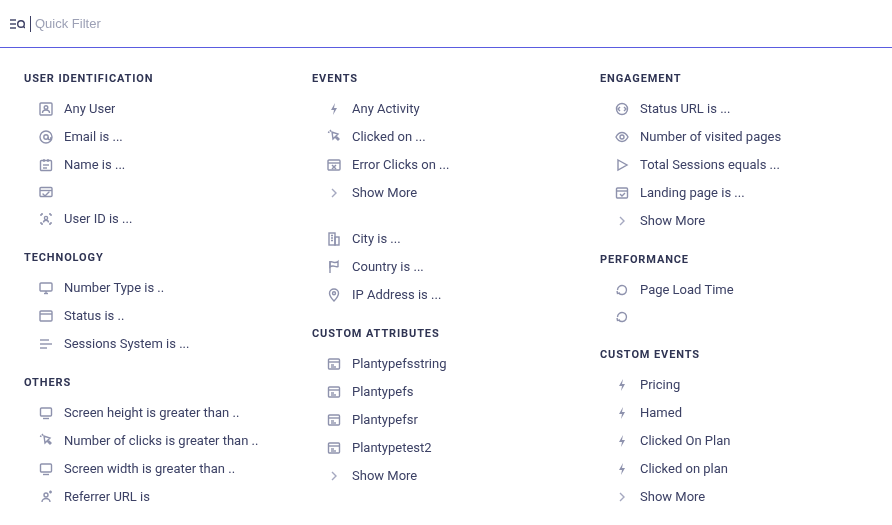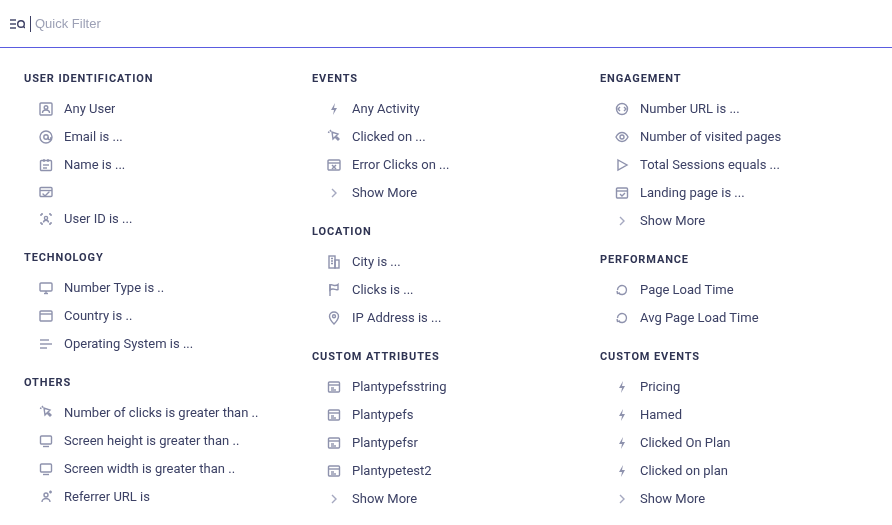--- a/index.html
+++ b/index.html
@@ -161,53 +161,53 @@
           </span>
           <span class="label">Number Type is ..</span>
         </div>
         <div class="item">
           <span class="icon">
             <svg viewBox="0 0 16 16">
               <rect x="2" y="3" width="12" height="10" rx="1"></rect>
               <line x1="2" y1="6" x2="14" y2="6"></line>
             </svg>
           </span>
-          <span class="label">Country is ..</span>
+          <span class="label">Status is ..</span>
         </div>
         <div class="item">
           <span class="icon">
             <svg viewBox="0 0 16 16">
               <line x1="2" y1="4" x2="11" y2="4"></line>
               <line x1="2" y1="8" x2="14" y2="8"></line>
               <line x1="2" y1="12" x2="9" y2="12"></line>
             </svg>
           </span>
-          <span class="label">Operating System is ...</span>
+          <span class="label">Sessions System is ...</span>
         </div>
       </div>
       <div class="section">
         <div class="section-title">OTHERS</div>
+        <div class="item">
+          <span class="icon">
+            <svg viewBox="0 0 16 16">
+              <rect x="2.5" y="3" width="11" height="8" rx="1"></rect>
+              <line x1="5" y1="13.5" x2="11" y2="13.5"></line>
+            </svg>
+          </span>
+          <span class="label">Screen height is greater than ..</span>
+        </div>
         <div class="item">
           <span class="icon">
             <svg viewBox="0 0 16 16">
               <path d="M6 3l1 7 2-2 3 3 1-1-3-3 2-2z"></path>
               <line x1="4" y1="1" x2="5" y2="2.5"></line>
               <line x1="2" y1="3" x2="3.5" y2="3.5"></line>
             </svg>
           </span>
           <span class="label">Number of clicks is greater than ..</span>
-        </div>
-        <div class="item">
-          <span class="icon">
-            <svg viewBox="0 0 16 16">
-              <rect x="2.5" y="3" width="11" height="8" rx="1"></rect>
-              <line x1="5" y1="13.5" x2="11" y2="13.5"></line>
-            </svg>
-          </span>
-          <span class="label">Screen height is greater than ..</span>
         </div>
         <div class="item">
           <span class="icon">
             <svg viewBox="0 0 16 16">
               <rect x="2.5" y="3" width="11" height="8" rx="1"></rect>
               <line x1="5" y1="13.5" x2="11" y2="13.5"></line>
             </svg>
           </span>
           <span class="label">Screen width is greater than ..</span>
         </div>
@@ -259,41 +259,40 @@
         <div class="item show-more">
           <span class="icon">
             <svg viewBox="0 0 16 16">
               <polyline points="6,4 10,8 6,12"></polyline>
             </svg>
           </span>
           <span class="label">Show More</span>
         </div>
       </div>
       <div class="section">
-        <div class="section-title">LOCATION</div>
         <div class="item">
           <span class="icon">
             <svg viewBox="0 0 16 16">
               <rect x="3" y="2" width="6" height="12"></rect>
               <rect x="9" y="6" width="4" height="8"></rect>
               <line x1="5" y1="4.5" x2="7" y2="4.5"></line>
               <line x1="5" y1="7" x2="7" y2="7"></line>
               <line x1="5" y1="9.5" x2="7" y2="9.5"></line>
             </svg>
           </span>
           <span class="label">City is ...</span>
         </div>
         <div class="item">
           <span class="icon">
             <svg viewBox="0 0 16 16">
               <line x1="4" y1="2" x2="4" y2="14"></line>
               <path d="M4 3c2-1 3 .5 5 .5s3-1 3-1v5c-2 1-3-.5-5-.5s-3 1-3 1z"></path>
             </svg>
           </span>
-          <span class="label">Clicks is ...</span>
+          <span class="label">Country is ...</span>
         </div>
         <div class="item">
           <span class="icon">
             <svg viewBox="0 0 16 16">
               <path d="M8 2c-2.5 0-4.5 2-4.5 4.3 0 3.2 4.5 7.7 4.5 7.7s4.5-4.5 4.5-7.7C12.5 4 10.5 2 8 2z"></path>
               <circle cx="8" cy="6.3" r="1.5"></circle>
             </svg>
           </span>
           <span class="label">IP Address is ...</span>
         </div>
@@ -357,21 +356,21 @@
     <div class="col">
       <div class="section">
         <div class="section-title">ENGAGEMENT</div>
         <div class="item">
           <span class="icon">
             <svg viewBox="0 0 16 16">
               <circle cx="8" cy="8" r="5.5"></circle>
               <path d="M10 6l2 2-2 2M6 6l-2 2 2 2"></path>
             </svg>
           </span>
-          <span class="label">Number URL is ...</span>
+          <span class="label">Status URL is ...</span>
         </div>
         <div class="item">
           <span class="icon">
             <svg viewBox="0 0 16 16">
               <path d="M2 8c1.5-3 4-4.5 6-4.5S12.5 5 14 8c-1.5 3-4 4.5-6 4.5S3.5 11 2 8z"></path>
               <circle cx="8" cy="8" r="2"></circle>
             </svg>
           </span>
           <span class="label">Number of visited pages</span>
         </div>
@@ -413,21 +412,20 @@
           </span>
           <span class="label">Page Load Time</span>
         </div>
         <div class="item">
           <span class="icon">
             <svg viewBox="0 0 16 16">
               <path d="M3.5 8a4.5 4.5 0 1 1 1.3 3.2"></path>
               <polyline points="3,9 3.5,11.5 6,11"></polyline>
             </svg>
           </span>
-          <span class="label">Avg Page Load Time</span>
         </div>
       </div>
       <div class="section">
         <div class="section-title">CUSTOM EVENTS</div>
         <div class="item">
           <span class="icon">
             <svg viewBox="0 0 16 16">
               <path d="M9 2L5 9h3l-1 5 4-7H8z" fill="currentColor" stroke="none"></path>
             </svg>
           </span>

